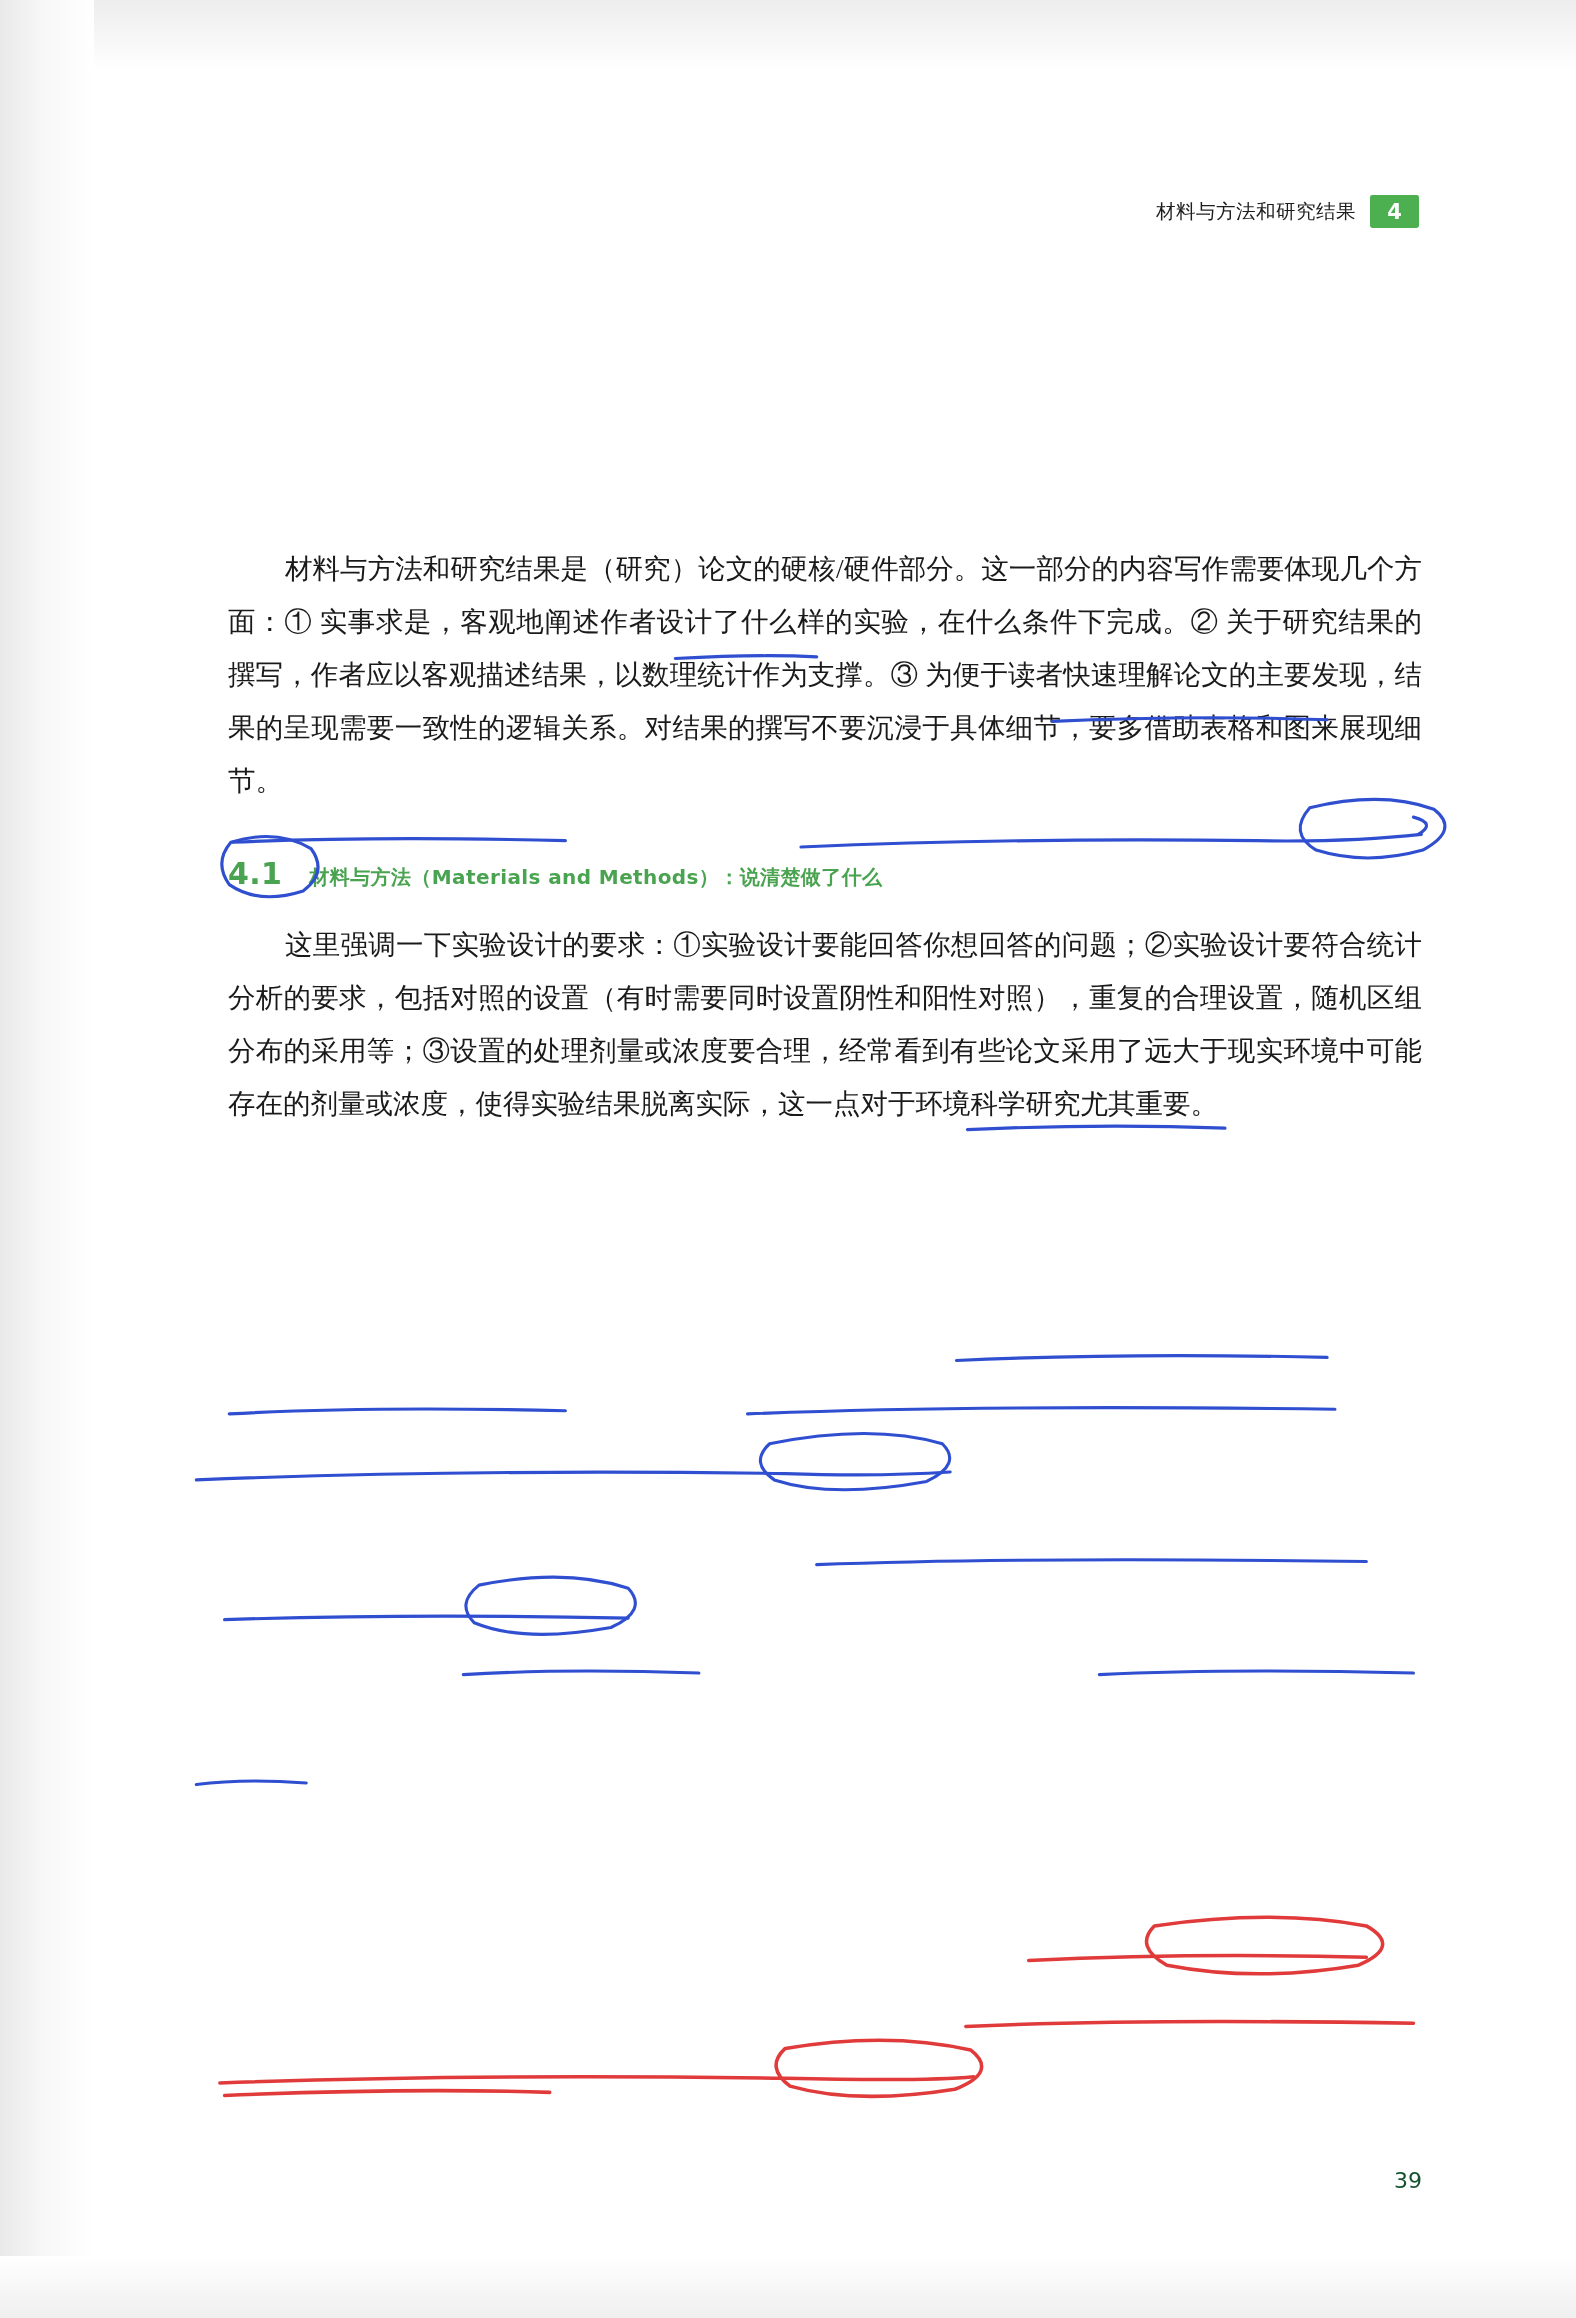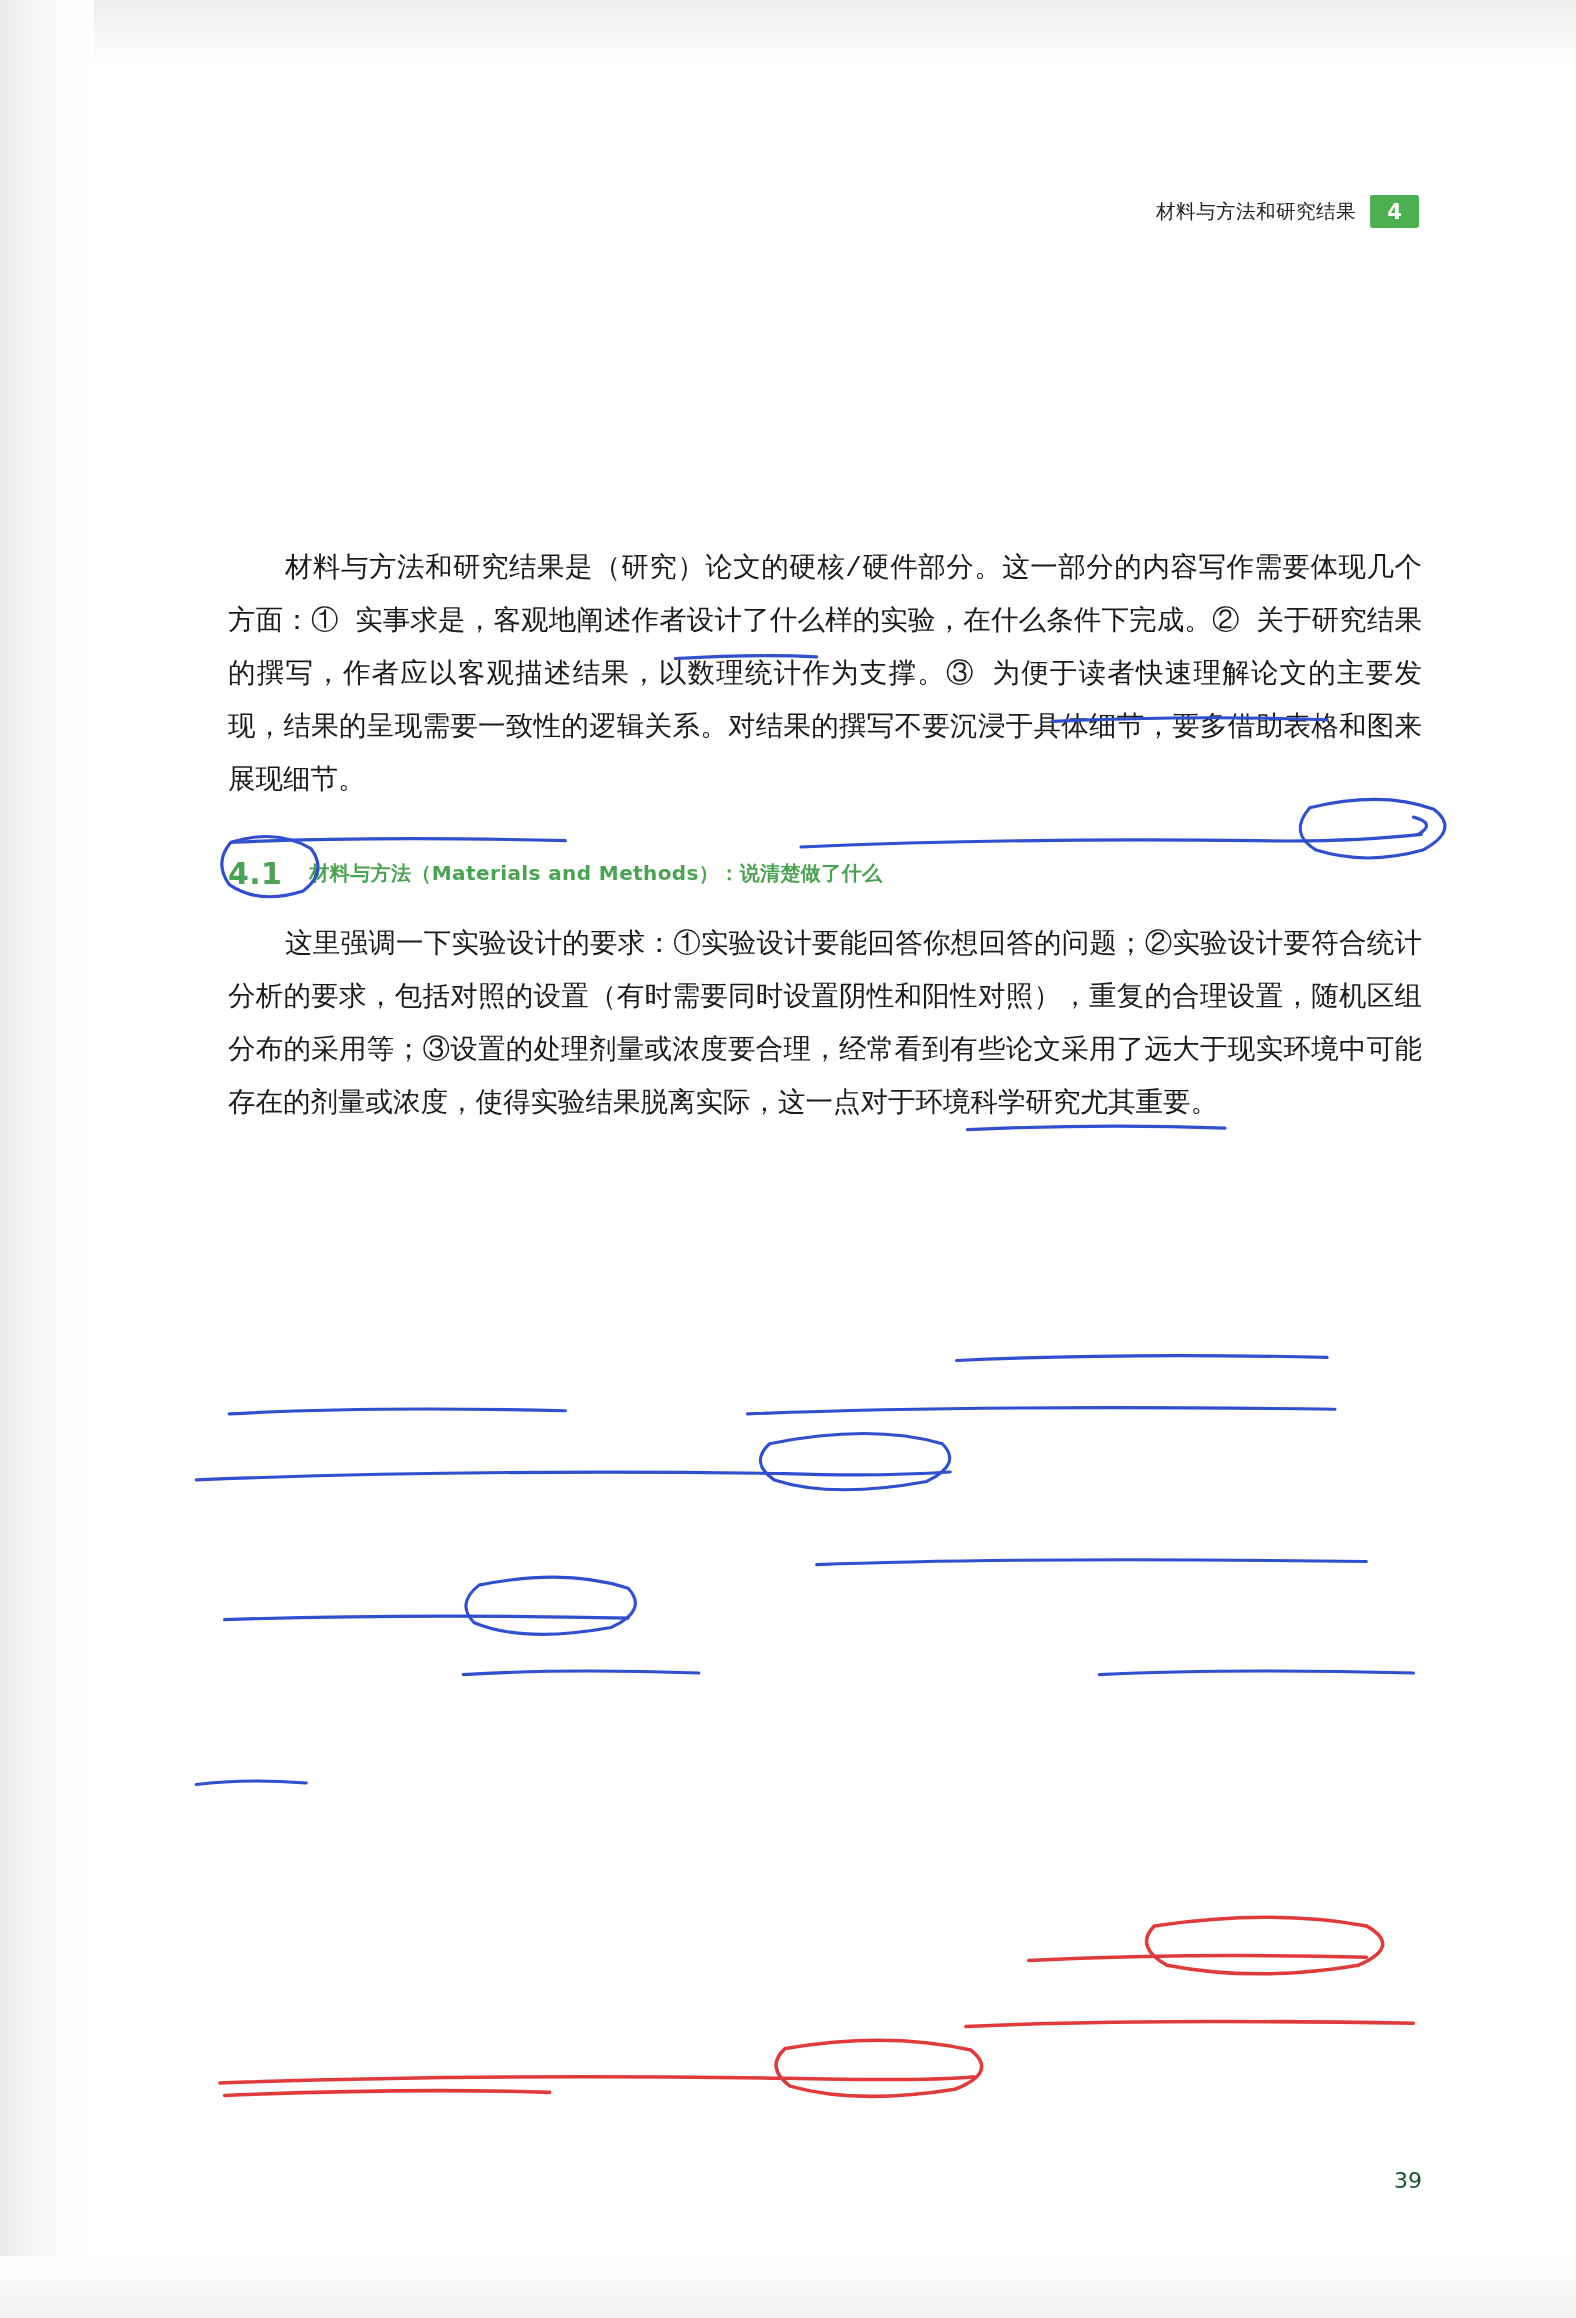--- a/index.html
+++ b/index.html
@@ -77,36 +77,36 @@
     top: 542px;
     width: 1194px;
   }
   p.body {
     margin: 0 0 0 0;
     font-size: 27.5px;
     line-height: 53px;
     color: #1a1a1a;
     text-align: justify;
     text-justify: inter-ideograph;
-    font-family: Liberation Mono, monospace;
+    font-family: Liberation Serif, serif;
   }
   p.body.indent {
     text-indent: 57px;
   }
 
   
   .section-heading {
     margin: 49px 0 27px 0;
     color: #4aa350;
     font-family: "DejaVu Sans", "Liberation Sans", sans-serif;
     font-weight: 700;
     font-size: 30px;
     letter-spacing: 0.4px;
     display: flex;
-    align-items: center;
+    align-items: flex-end;
     gap: 27px;
   }
   .section-heading .num { font-size: 30px; }
   .section-heading .title { font-size: 20px; }
 
   
   .folio {
     position: absolute;
     right: 154px;
     bottom: 126px;

